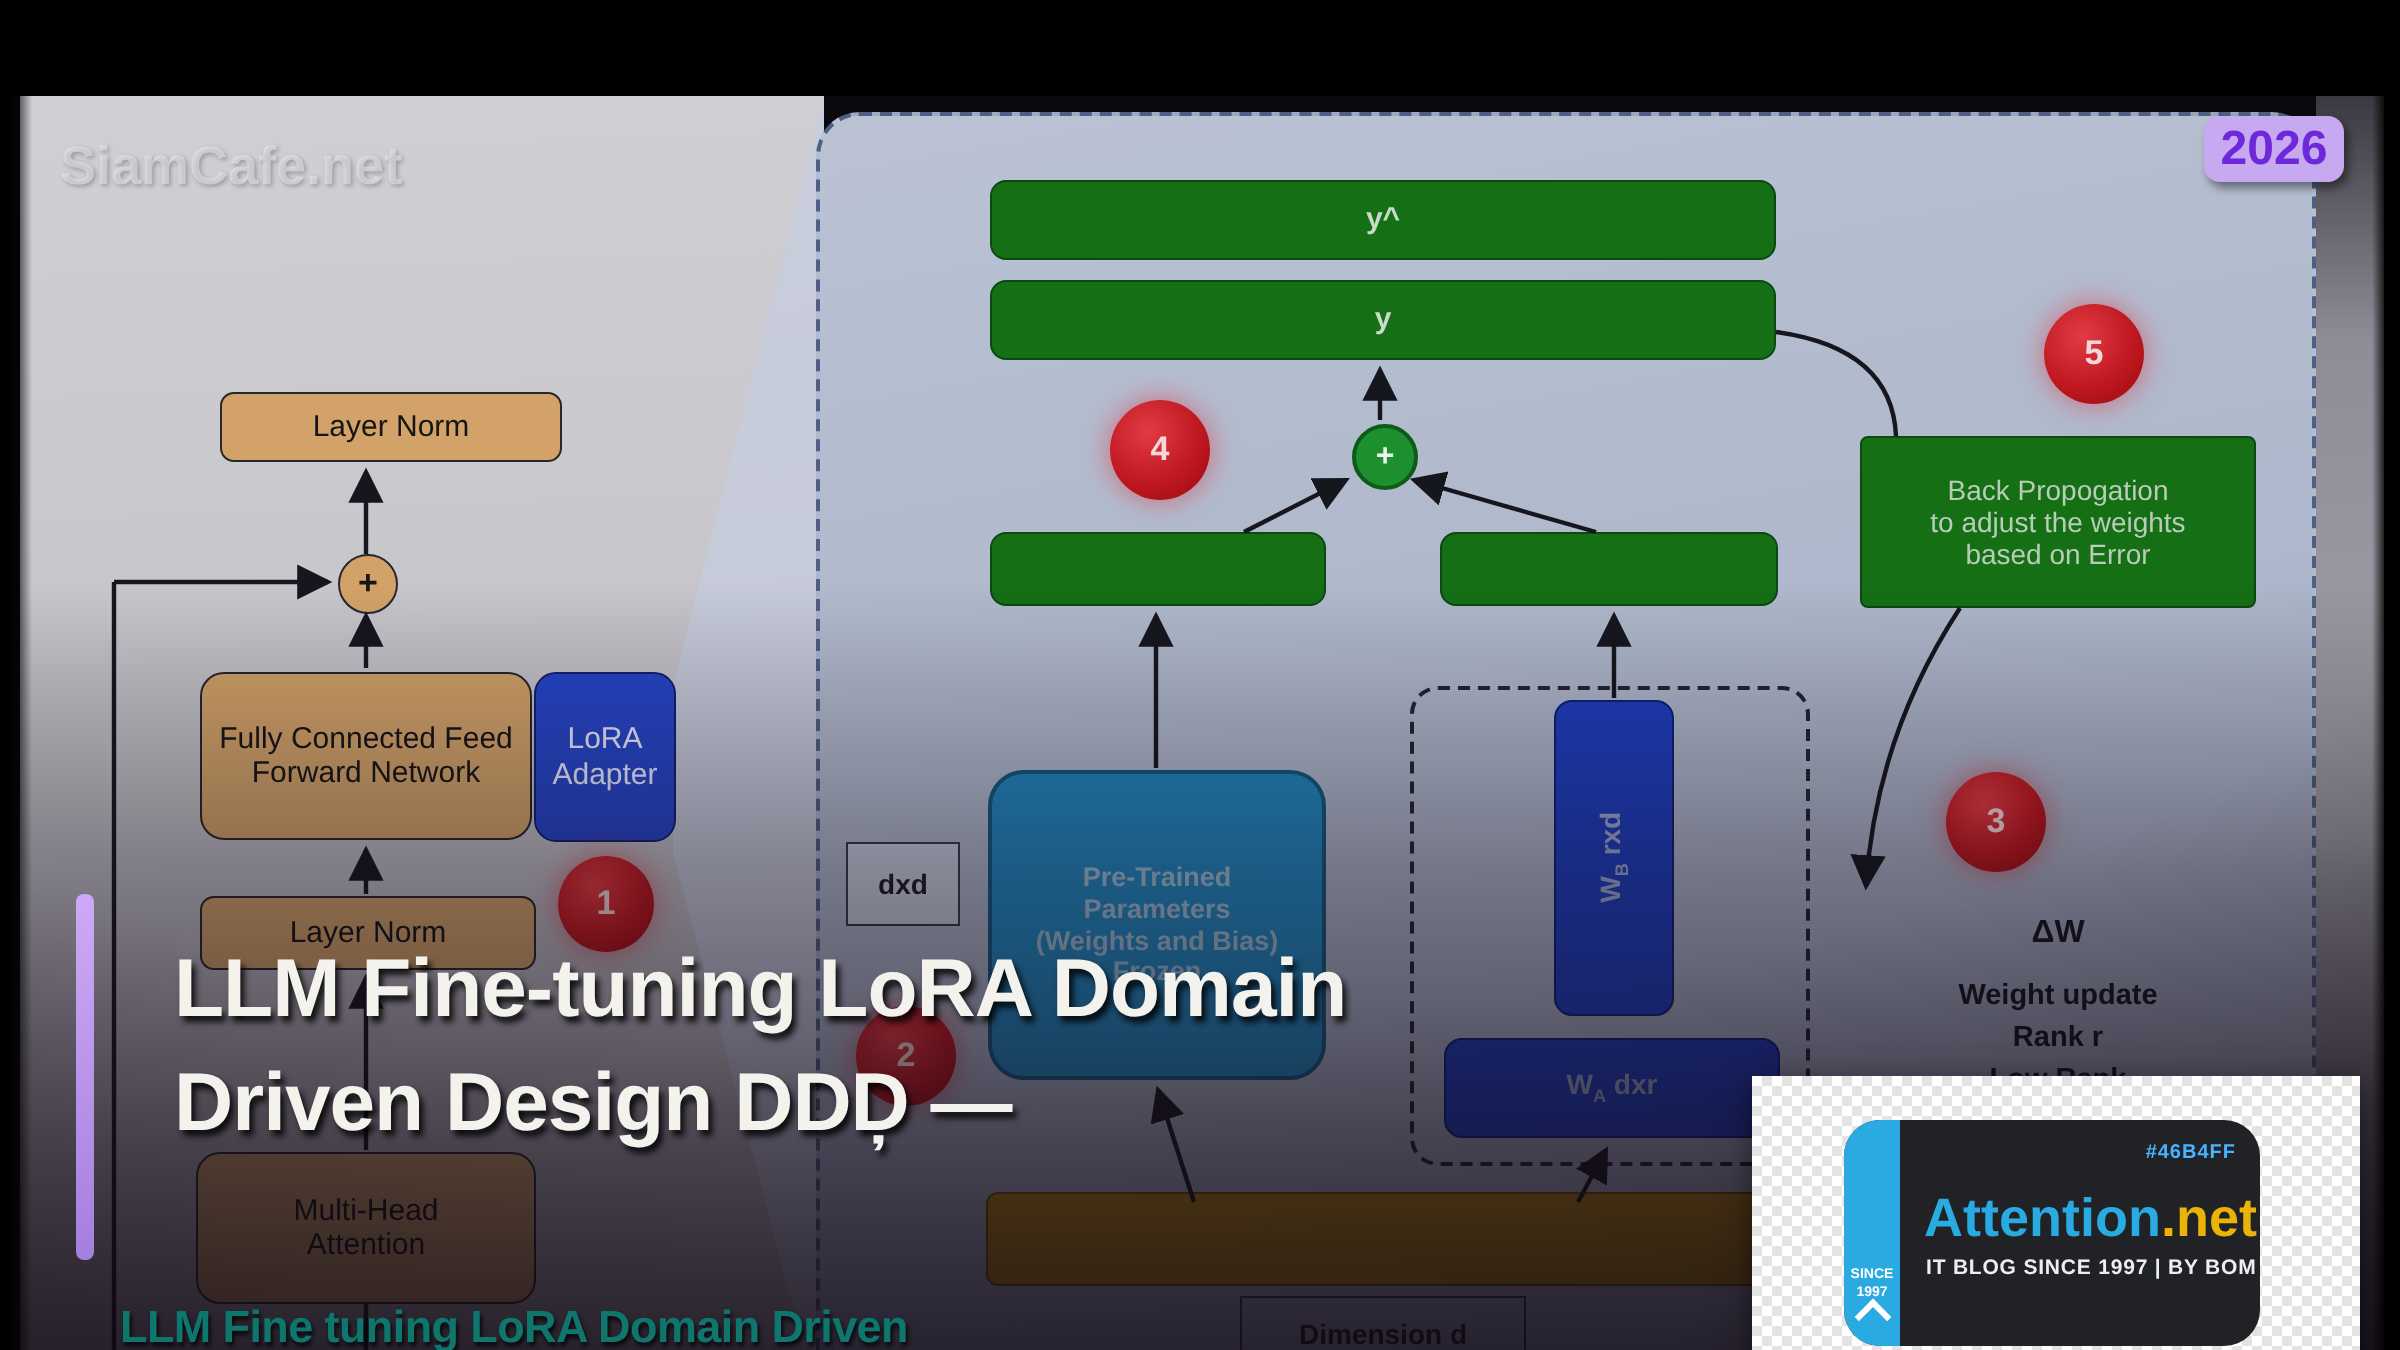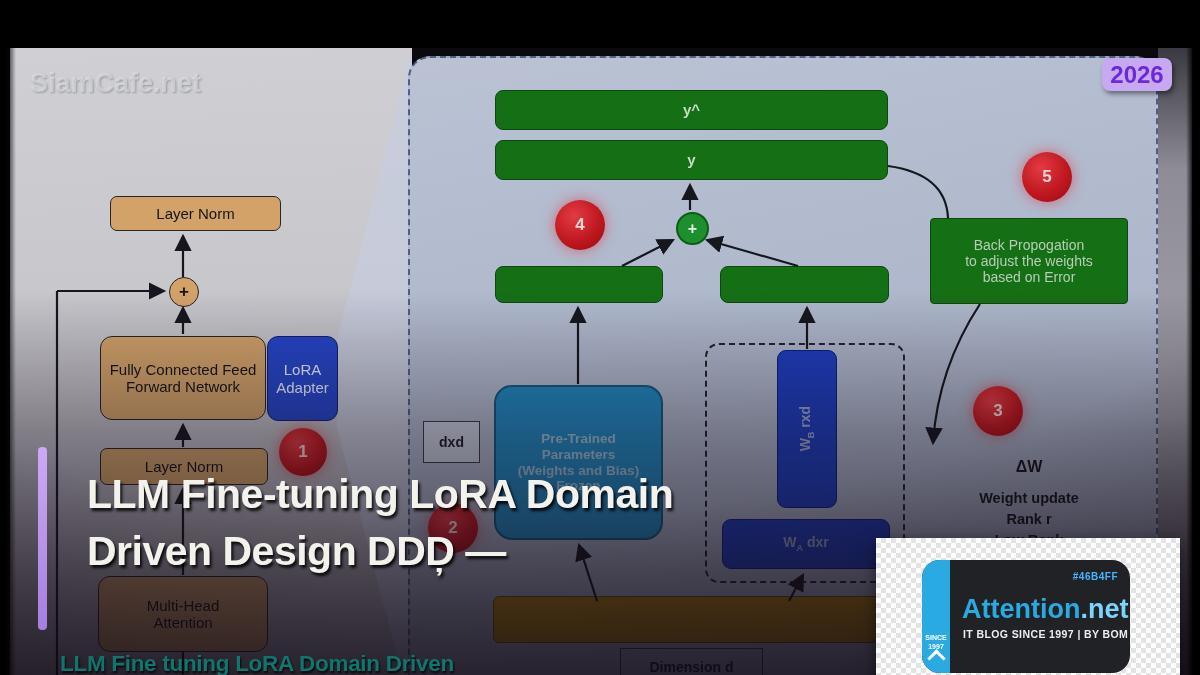--- a/index.html
+++ b/index.html
@@ -92,21 +92,21 @@
     background:#202226;border-radius:18px;overflow:hidden;}
   .logo-strip{position:absolute;left:0;top:0;width:28px;height:113px;background:#29ABE2;}
   .logo-since{position:absolute;left:0;bottom:22px;width:28px;text-align:center;
     color:#fff;font-weight:bold;font-size:7px;line-height:1.2;}
   .logo-chevron{position:absolute;left:8px;bottom:8px;width:10px;height:10px;
     border-left:3px solid #fff;border-top:3px solid #fff;transform:rotate(45deg);}
   .logo-hex{position:absolute;right:12px;top:11px;color:#46B4FF;font-weight:bold;
     font-size:10px;letter-spacing:0.5px;}
   .logo-brand{position:absolute;left:40px;top:34px;font-size:27px;font-weight:bold;white-space:nowrap;}
   .logo-brand .cyan{color:#29ABE2;}
-  .logo-brand .white{color:#7dd3fc;}
+  .logo-brand .white{color:#eab308;}
   .logo-tagline{position:absolute;left:41px;top:68px;font-size:10.5px;font-weight:600;
     color:#eceef2;letter-spacing:0.4px;white-space:nowrap;text-align:center;}
 
   .vert-text{transform:rotate(-90deg);white-space:nowrap;}
   svg.lines{position:absolute;left:0;top:0;pointer-events:none;}
   sub{font-size:0.65em;}
 </style>
 </head>
 <body>
 

